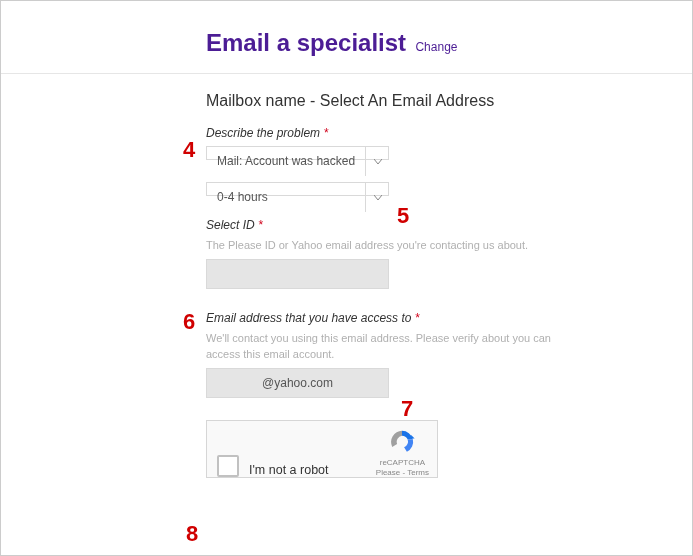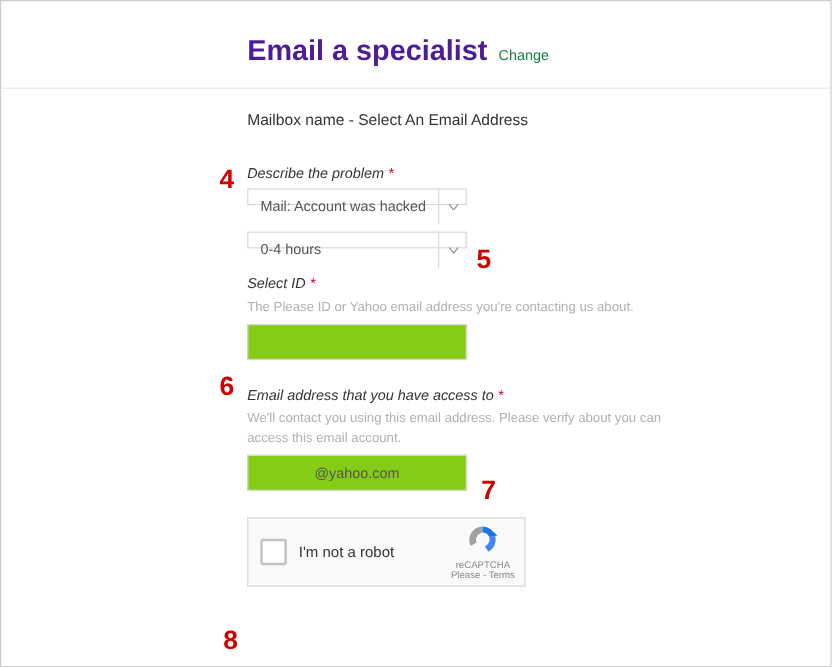--- a/index.html
+++ b/index.html
@@ -19,34 +19,34 @@
     border-bottom: 1px solid #e6e6e6;
   }
   .header-title {
     font-size: 24px;
     font-weight: 700;
     color: #4c1d95;
     display: inline-block;
   }
   .header-change {
     font-size: 12px;
-    color: #15803d;
+    color: #4c1d95;
     margin-left: 6px;
     cursor: pointer;
     display: inline-block;
     vertical-align: baseline;
   }
   .form-area {
     padding: 18px 0 0 205px;
     width: 680px;
   }
   .mailbox-line {
-    font-size: 13px;
-    color: #333;
-    margin-bottom: 30px;
+    font-size: 16px;
+    color: #333;
+    margin-bottom: 16px;
   }
   .field-group { margin-bottom: 22px; position: relative; }
   .field-label {
     font-size: 12px;
     color: #333;
     display: block;
     margin-bottom: 6px;
     font-style: italic;
   }
   .req { color: #d0021b; }
@@ -85,31 +85,31 @@
     pointer-events: none;
   }
   .select-chevron svg { width: 8px; height: 5px; }
   .text-input {
     width: 183px;
     height: 30px;
     border: 1px solid #d9d9d9;
     padding: 0 10px;
     font-size: 12px;
     color: #555;
-    background: #84cc16;
+    background: #e5e5e5;
     text-align: left;
   }
   .text-input.centered { text-align: center; }
   .recaptcha {
     width: 232px;
     height: 58px;
     border: 1px solid #d6d6d6;
     background: #f9f9f9;
     display: flex;
-    align-items: center;
+    align-items: flex-end;
     padding: 0 8px 0 10px;
     margin-top: 6px;
     margin-bottom: 28px;
   }
   .rc-check {
     width: 22px;
     height: 22px;
     border: 2px solid #c1c1c1;
     border-radius: 2px;
     background: #fff;

